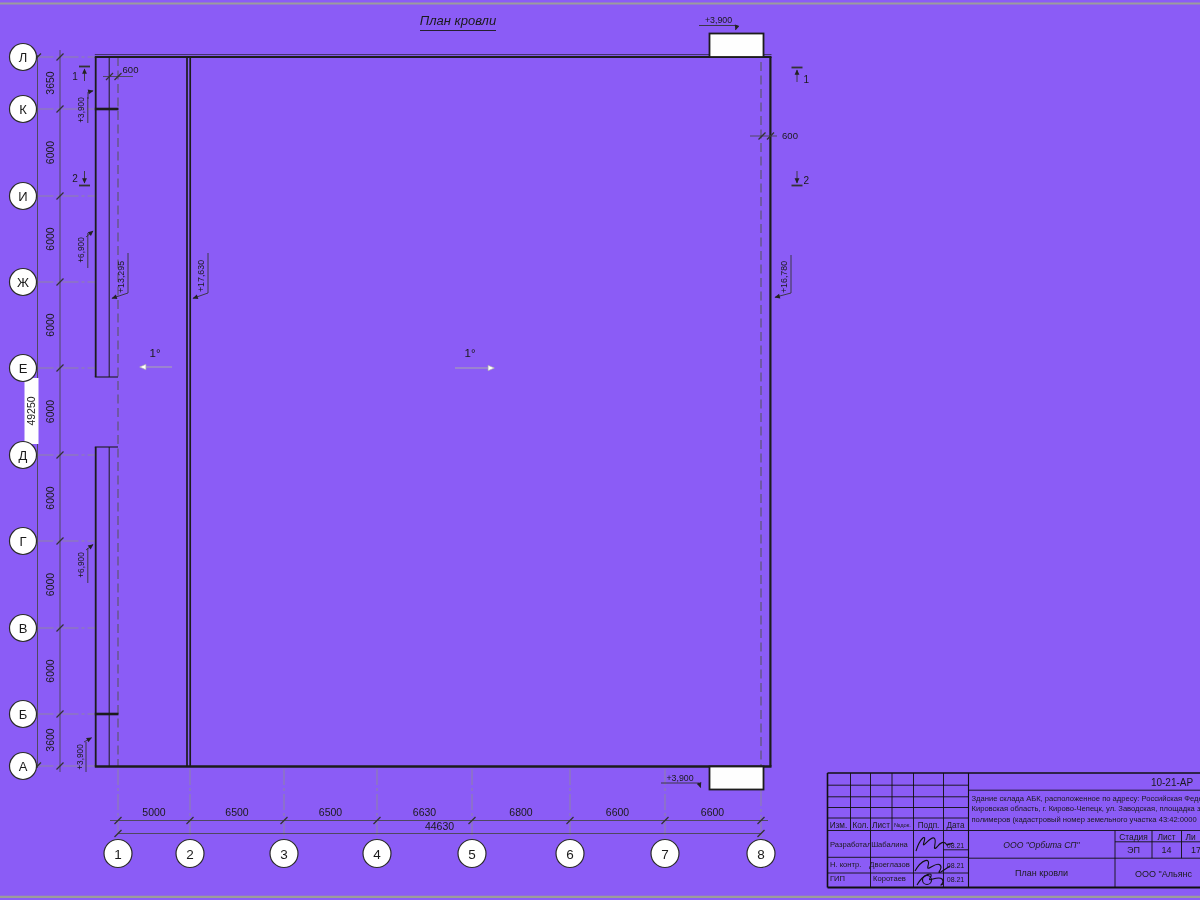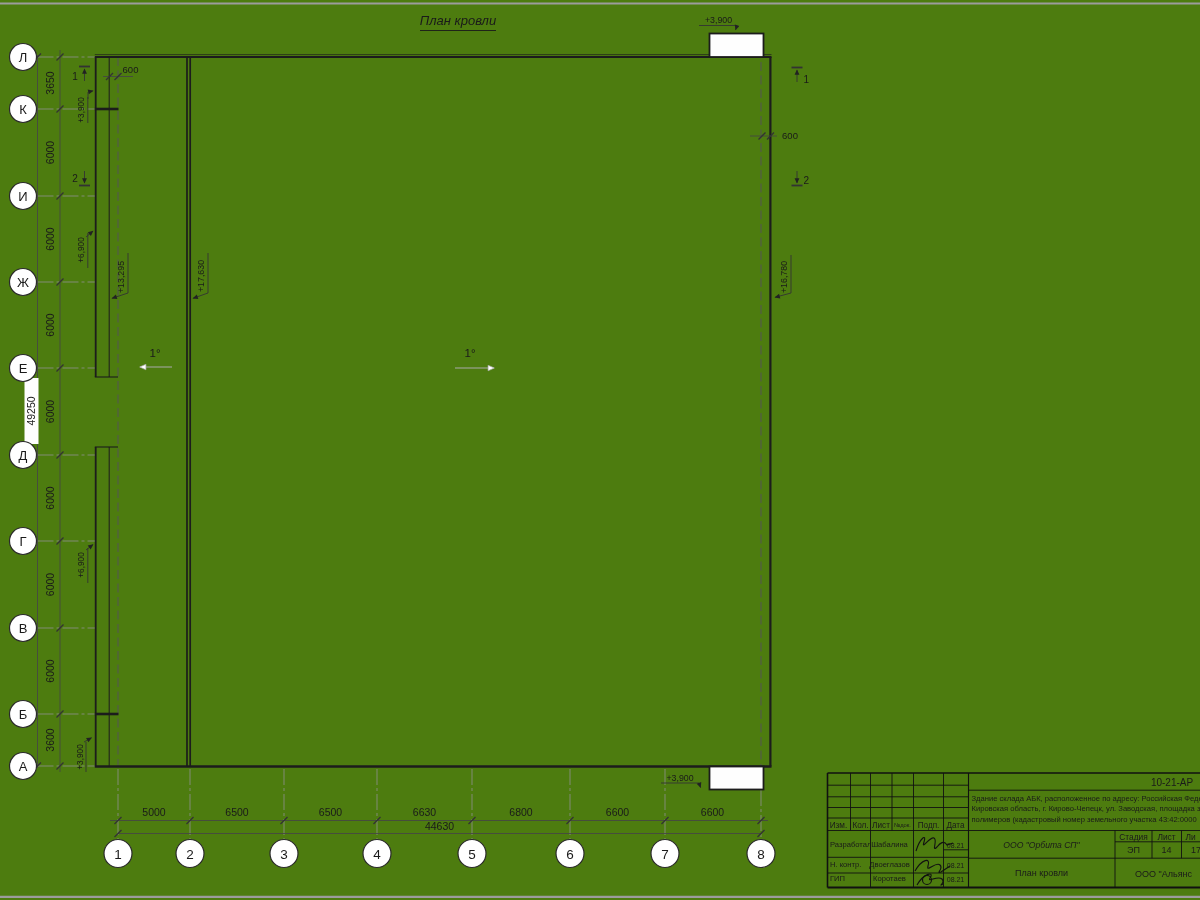--- a/index.html
+++ b/index.html
@@ -1,16 +1,16 @@
 <!DOCTYPE html>
 <html><head>
 <meta charset="utf-8">
 <style>
   html,body{margin:0;padding:0;background:#fff;}
-  .sheet{position:relative;width:1200px;height:900px;background:#4d7c0f;overflow:hidden;
+  .sheet{position:relative;width:1200px;height:900px;background:#8b5cf6;overflow:hidden;
          font-family:"Liberation Sans",sans-serif;text-decoration:underline;}
   svg{display:block;}
   svg text{fill:#1a1a1a;font-family:"Liberation Sans",sans-serif;}
   .it{font-style:italic;}
 </style>
 </head>
 <body>
 
 <div class="sheet">
 <svg width="1200" height="900" viewBox="0 0 1200 900">

